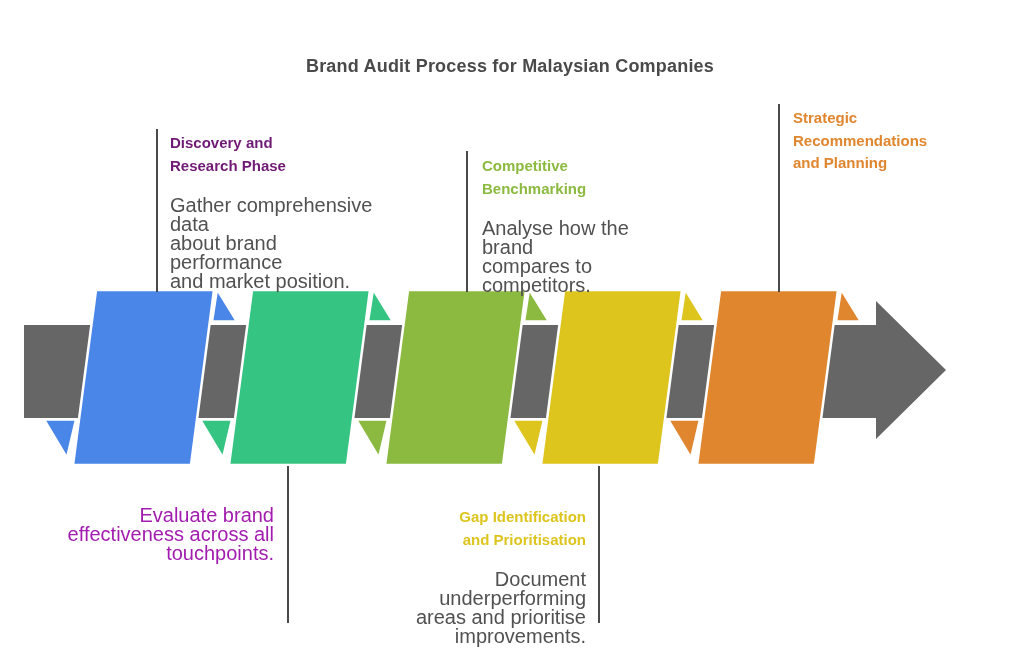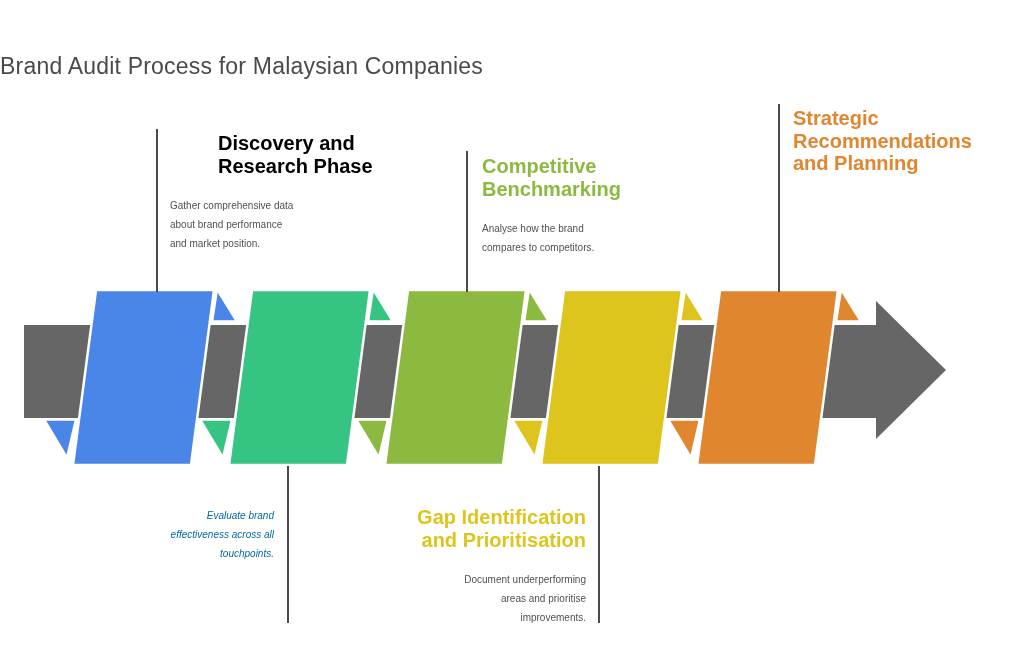--- a/index.html
+++ b/index.html
@@ -9,24 +9,24 @@
     height: 672px;
     background: #ffffff;
     overflow: hidden;
     font-family: "Liberation Sans", sans-serif;
   }
   .title {
     position: absolute;
     top: 53px;
     left: 0;
     width: 100%;
-    text-align: left;
-    font-size: 23px;
+    text-align: center;
+    font-size: 18px;
     line-height: 27px;
-    font-weight: normal;
+    font-weight: bold;
     letter-spacing: 0.2px;
   }
   .arrow-svg {
     position: absolute;
     top: 0;
     left: 0;
   }
   .connector {
     position: absolute;
     width: 2px;
@@ -38,28 +38,28 @@
   .connector.c5 { left: 598px; top: 466px; height: 157px; }
   .step-label {
     position: absolute;
   }
   .step-label.b1 { left: 170px; top: 132px; width: 205px; }
   .step-label.b2 { right: 746px; top: 506px; width: 230px; text-align: right; }
   .step-label.b3 { left: 482px; top: 155px; width: 200px; }
   .step-label.b4 { right: 434px; top: 506px; width: 240px; text-align: right; }
   .step-label.b5 { left: 793px; top: 107px; width: 195px; }
   .step-heading {
-    font-size: 20px;
+    font-size: 15px;
     line-height: 22.5px;
     font-weight: bold;
     white-space: pre-line;
     margin: 0 0 19px 0;
   }
   .step-desc {
-    font-size: 10px;
+    font-size: 20px;
     line-height: 19px;
     white-space: pre-line;
   }
   .colored-shape {
     stroke: #ffffff;
     stroke-width: 2.5;
     stroke-linejoin: miter;
   }
 </style>
 </head>
@@ -104,29 +104,29 @@
     </g>
   </svg>
 
   <div class="connector c1" style="background-color: rgb(74, 74, 74);"></div>
   <div class="connector c2" style="background-color: rgb(74, 74, 74);"></div>
   <div class="connector c3" style="background-color: rgb(74, 74, 74);"></div>
   <div class="connector c4" style="background-color: rgb(74, 74, 74);"></div>
   <div class="connector c5" style="background-color: rgb(74, 74, 74);"></div>
 
   <div class="step-label b1">
-    <div class="step-heading" style="color: #000000; margin-left: 48px;">Discovery and
+    <div class="step-heading" style="color: #701a75;">Discovery and
 Research Phase</div>
     <div class="step-desc" style="color: rgb(81, 81, 81);">Gather comprehensive data
 about brand performance
 and market position.</div>
   </div>
 
   <div class="step-label b2">
-    <div class="step-desc" style="color: #0369a1; font-style: italic;">Evaluate brand
+    <div class="step-desc" style="color: #a21caf;">Evaluate brand
 effectiveness across all
 touchpoints.</div>
   </div>
 
   <div class="step-label b4">
     <div class="step-heading" style="color: rgb(221, 197, 30);">Gap Identification
 and Prioritisation</div>
     <div class="step-desc" style="color: rgb(81, 81, 81);">Document underperforming
 areas and prioritise
 improvements.</div>

